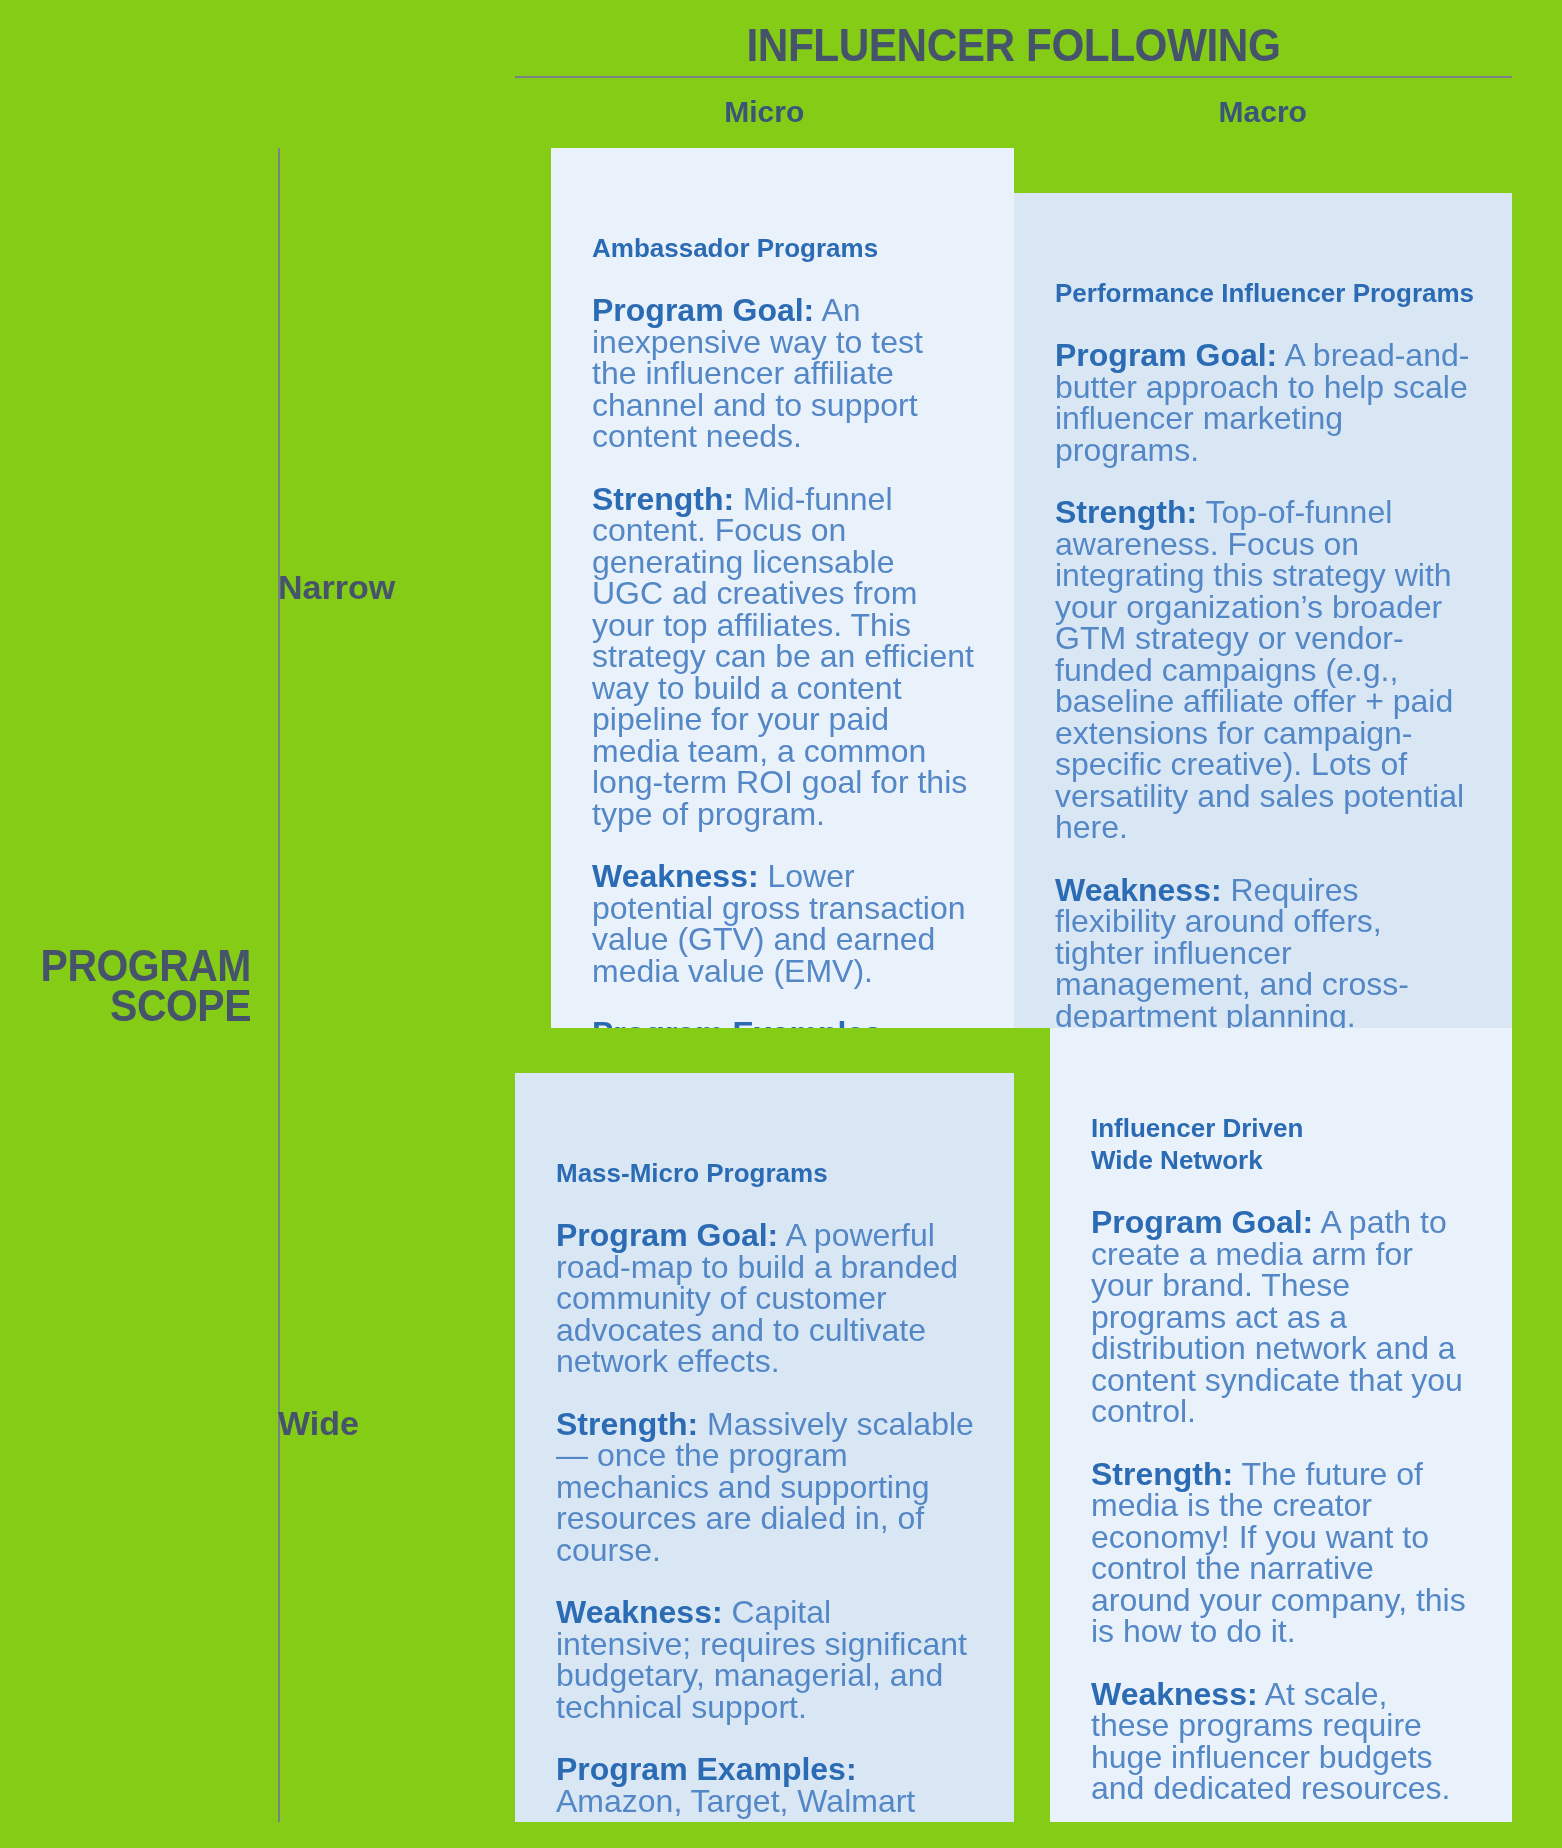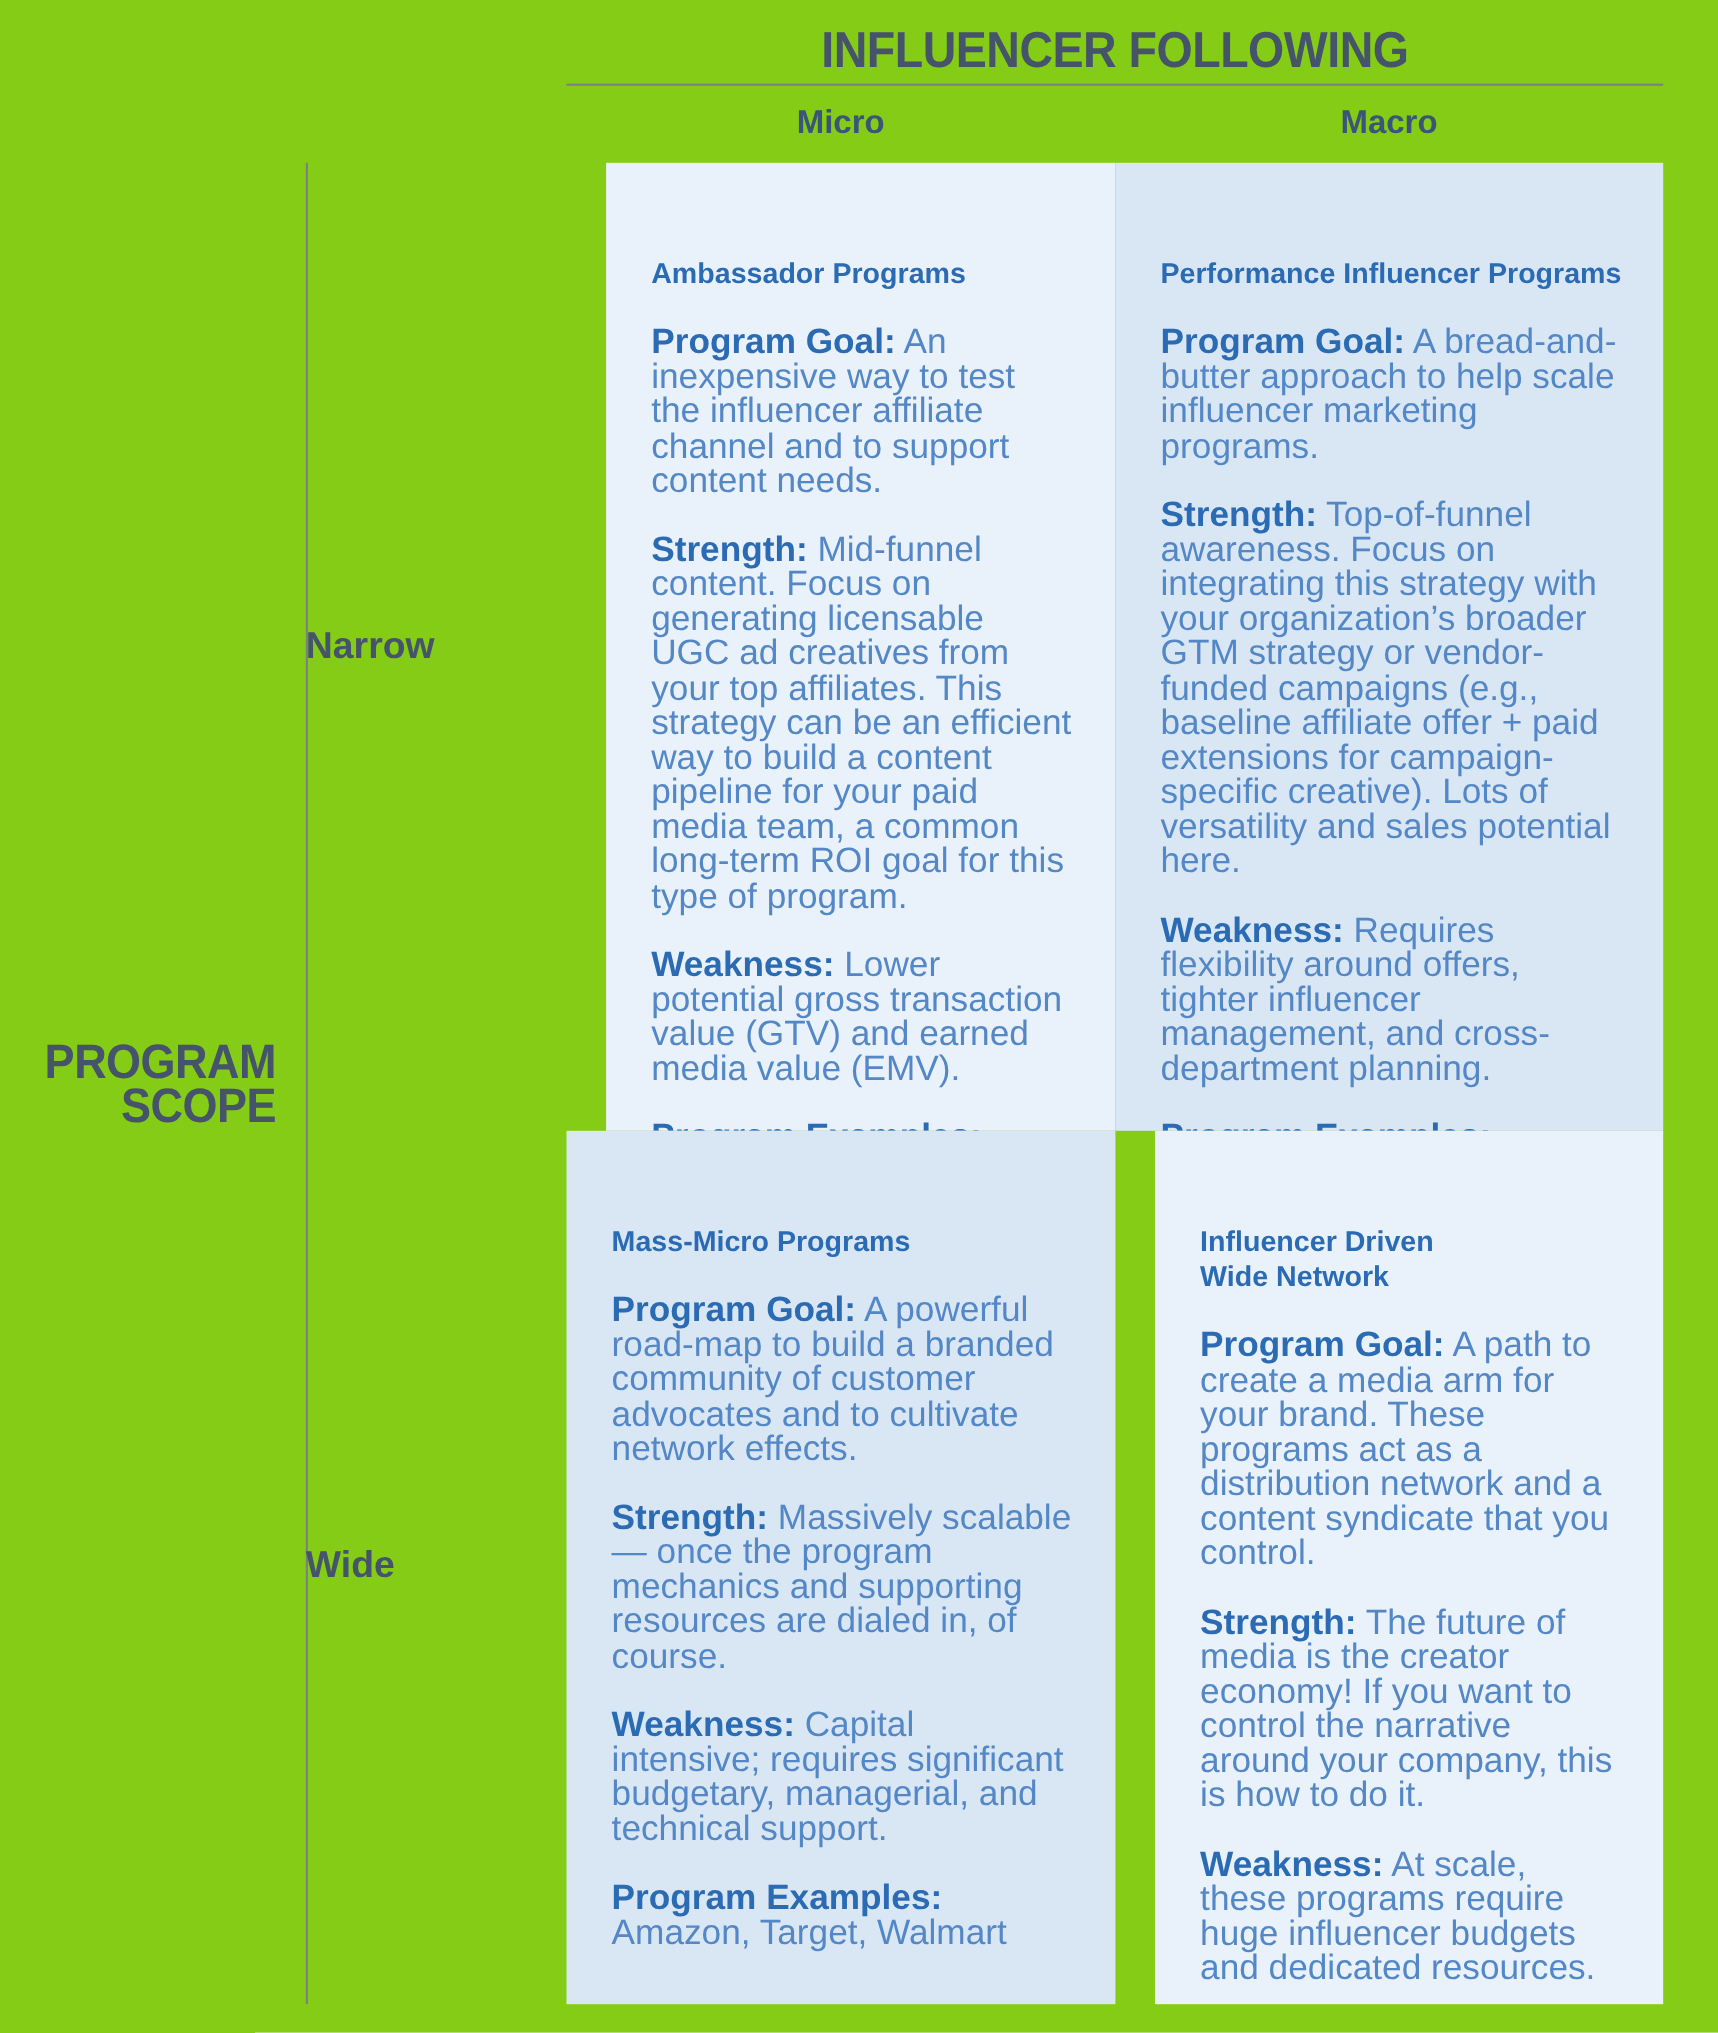--- a/index.html
+++ b/index.html
@@ -60,21 +60,21 @@
     display:grid;
     grid-template-columns:499px 498px;
     grid-template-rows:880px 794px;
   }
   .cell{
     box-sizing:border-box;
     padding:84px 40px 0 41px;
     overflow:hidden;
   }
   .cell.light{background:var(--cell-light,#e9f1fa);margin-left:36px;}
-  .cell.dark{background:var(--cell-dark,#d9e7f5);}
+  .cell.dark{background:var(--cell-dark,#d9e7f5);margin-top:45px;}
   .cell-title{
     font-size:26px;font-weight:bold;line-height:32px;
     color:var(--heading-blue,#2b6bb4);
     margin:0 0 31px 0;
     white-space:nowrap;
   }
   .cell p.section{
     margin:0 0 31px 0;
     font-size:32px;line-height:31.5px;
     color:var(--body-blue,#5487c6);

